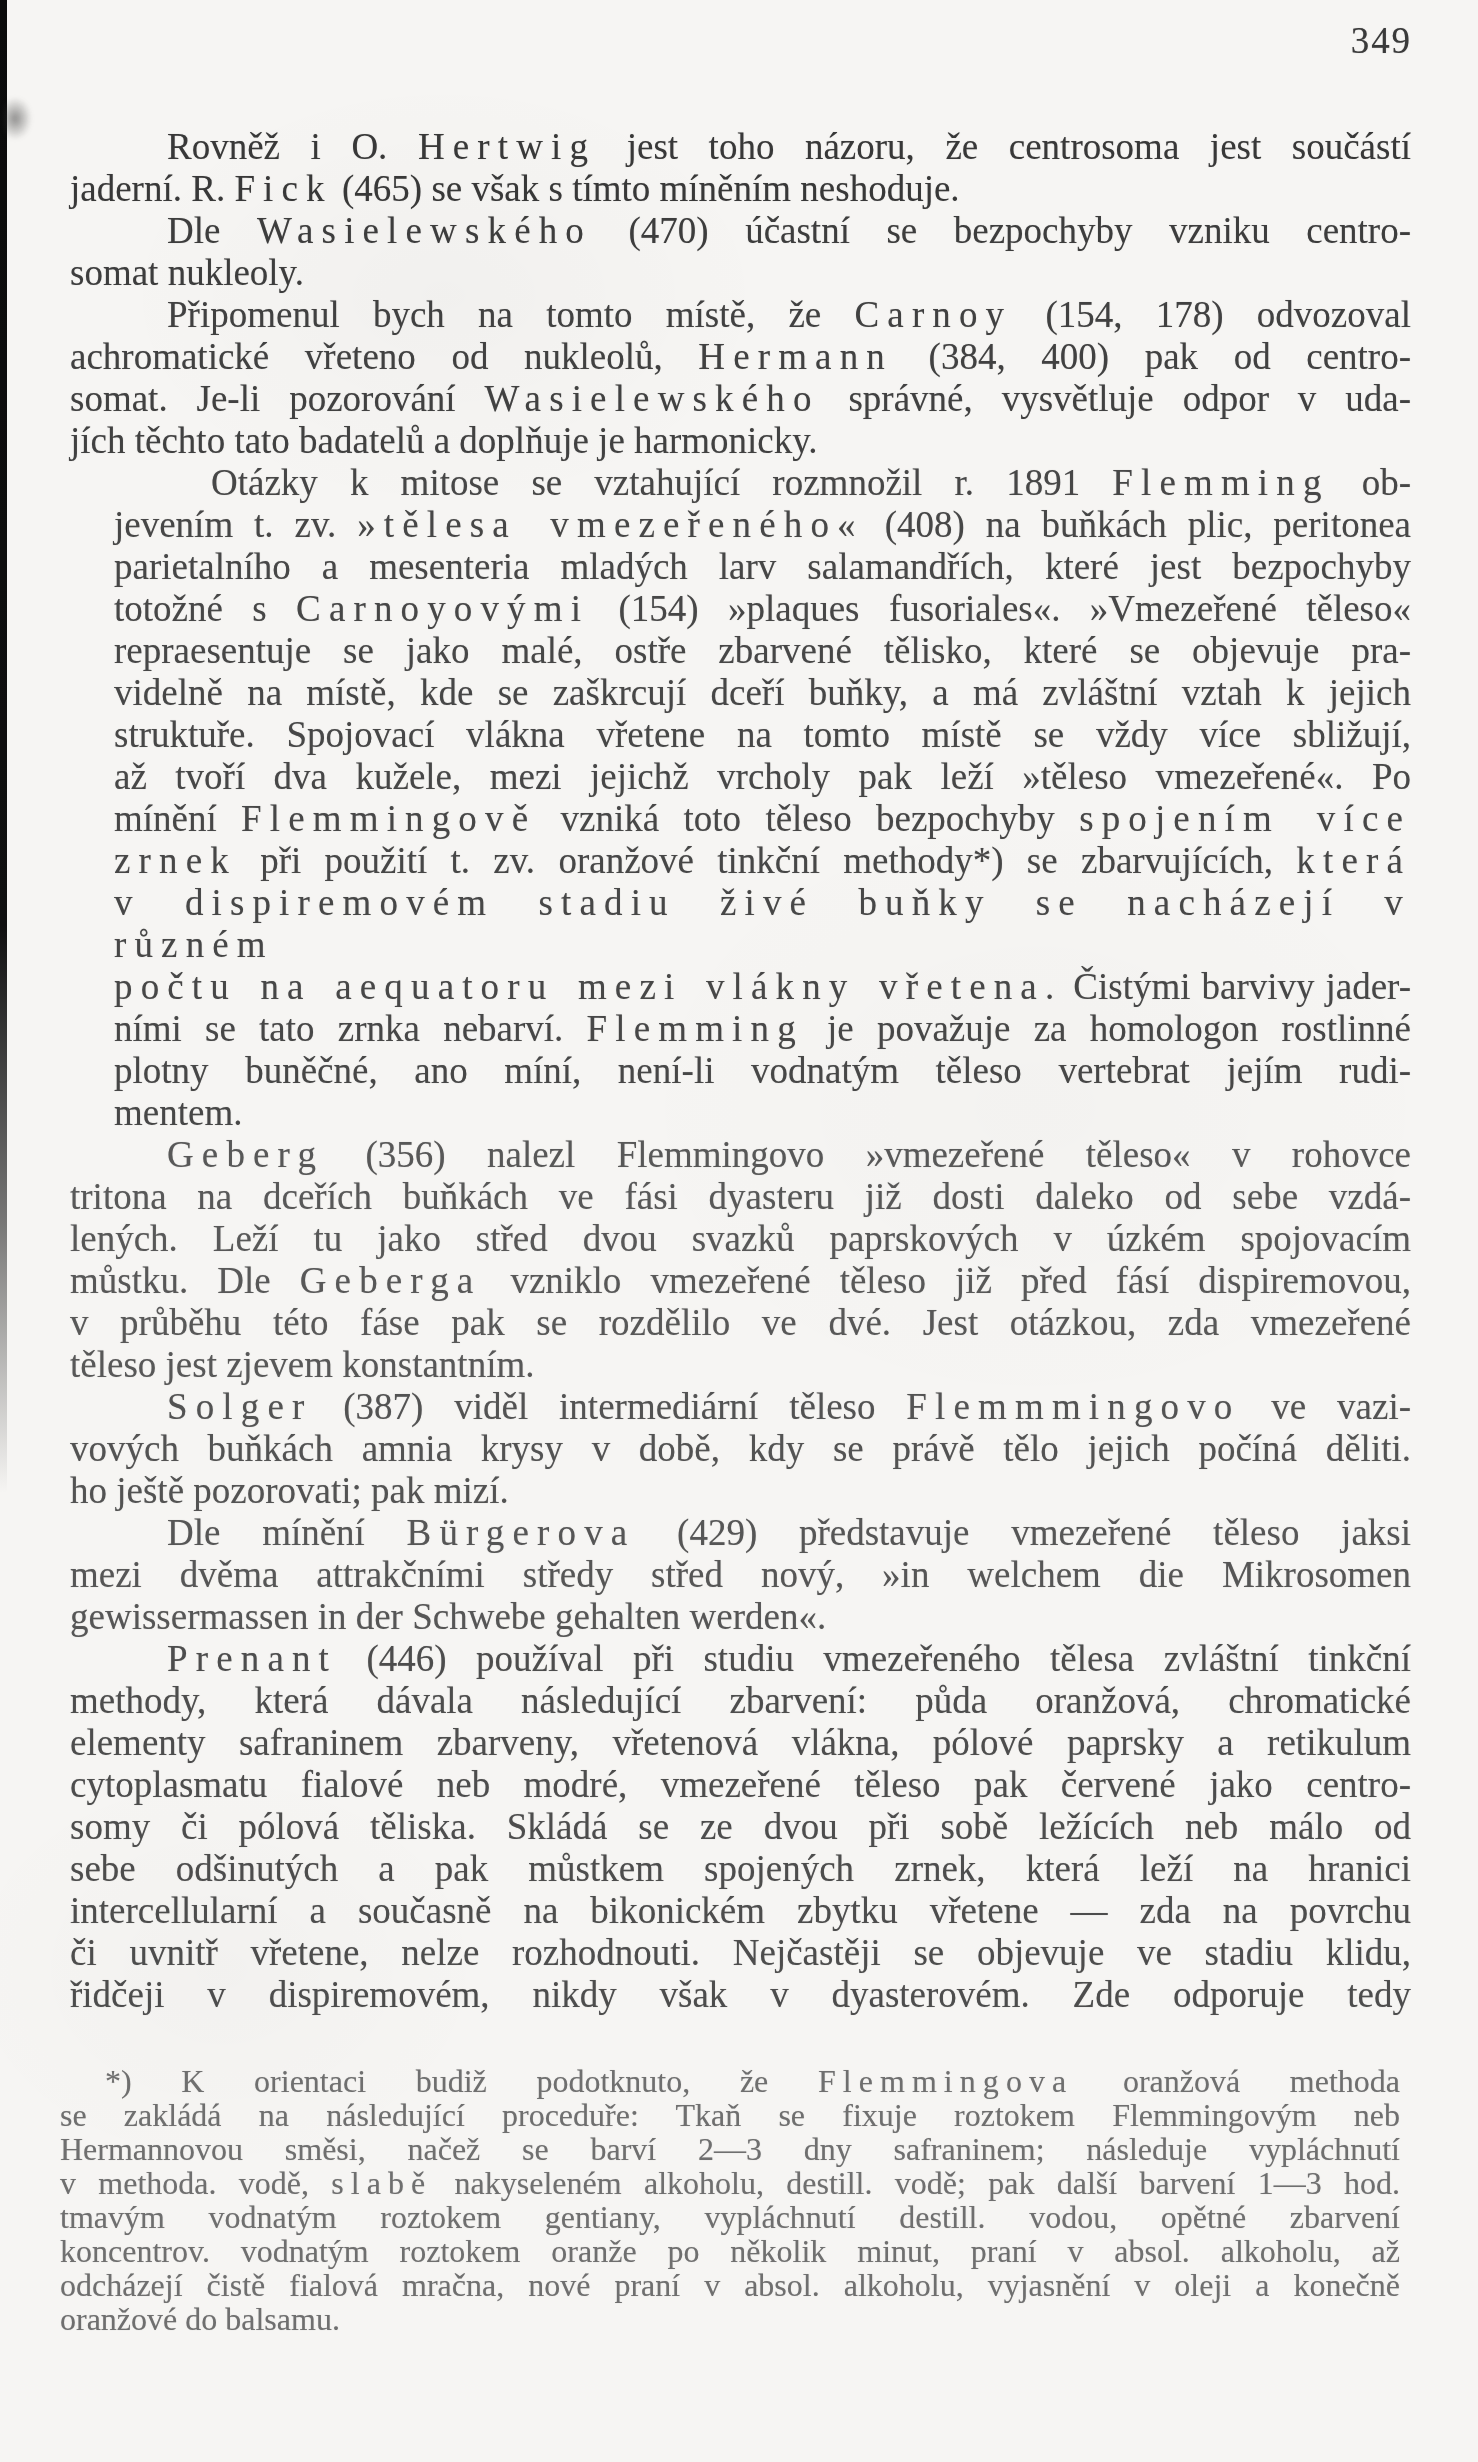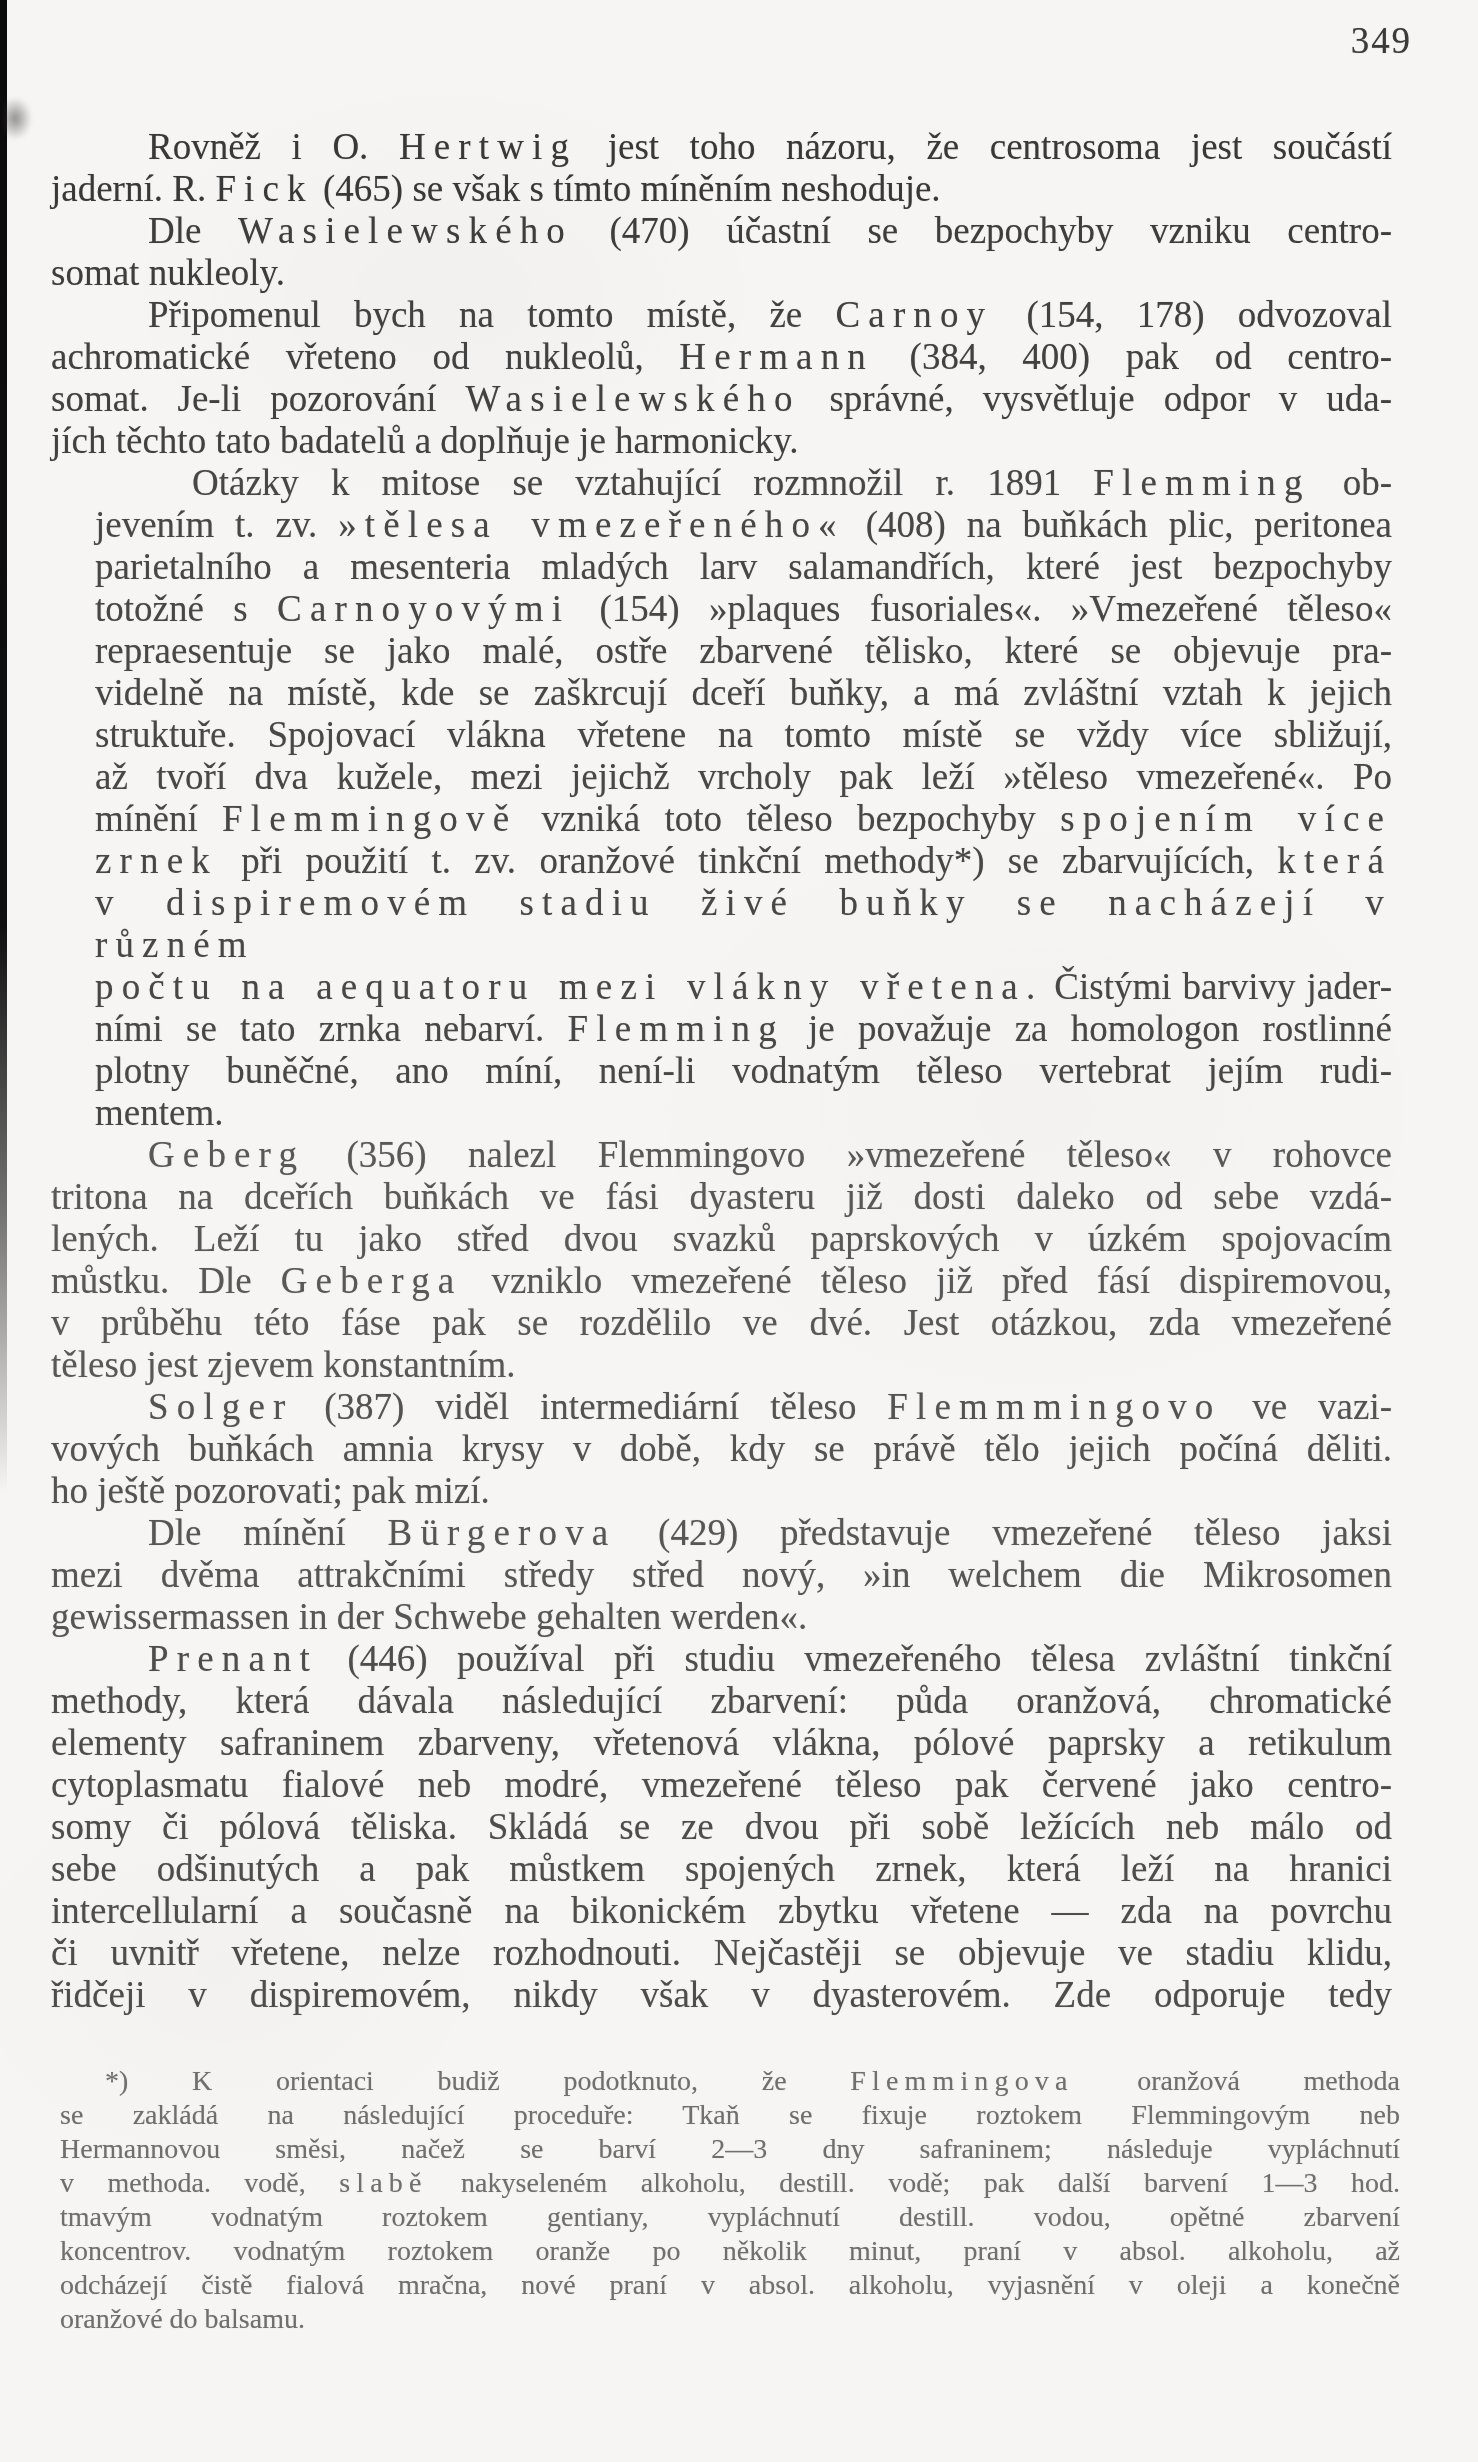--- a/index.html
+++ b/index.html
@@ -29,27 +29,27 @@
   }
   .page-number {
     position: absolute; top: 22.4px; right: 67px;
     font-size: 37px; line-height: 37px; color: #3a3a3a;
     letter-spacing: 1.9px;
     text-shadow: 0 0 0.9px rgba(70,70,70,0.45);
     margin-left: 40px;
   }
   .text-block { position: absolute; }
   #body-text {
-    left: 51px; top: 126px; width: 1341px;
+    left: 70px; top: 126px; width: 1341px;
     font-size: 37px; line-height: 42px;
     text-shadow: 0 0 0.9px rgba(80,80,80,0.4);
   }
   #footnote-text {
     left: 60px; top: 2064px; width: 1340px;
-    font-size: 28px; line-height: 34px;
+    font-size: 32px; line-height: 34px;
     color: #6f6f6f;
     text-shadow: 0 0 0.9px rgba(110,110,110,0.4);
   }
   .line {
     text-align: justify;
     -moz-text-align-last: justify;
     text-align-last: justify;
     white-space: normal;
   }
   .line.first { text-indent: 97px; }

